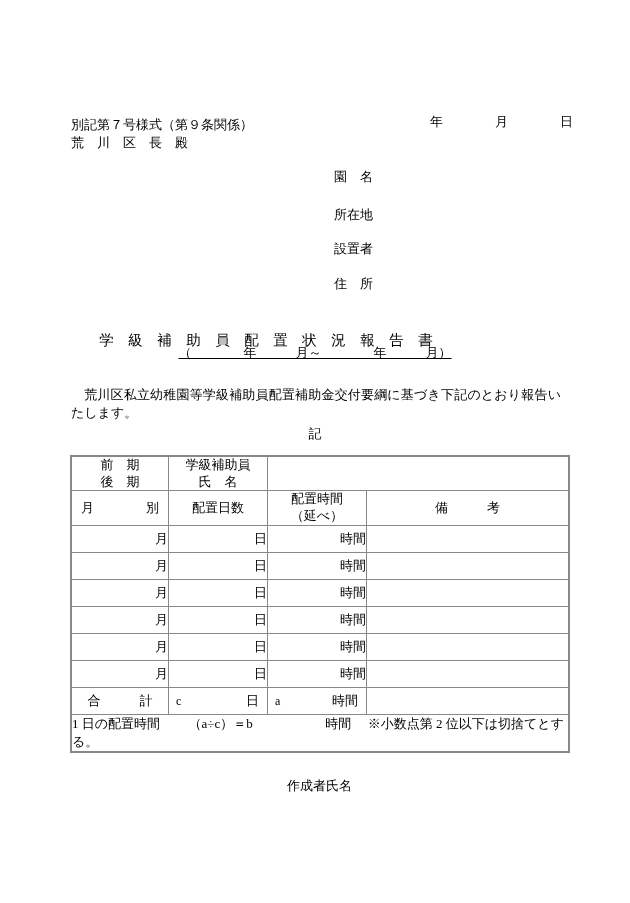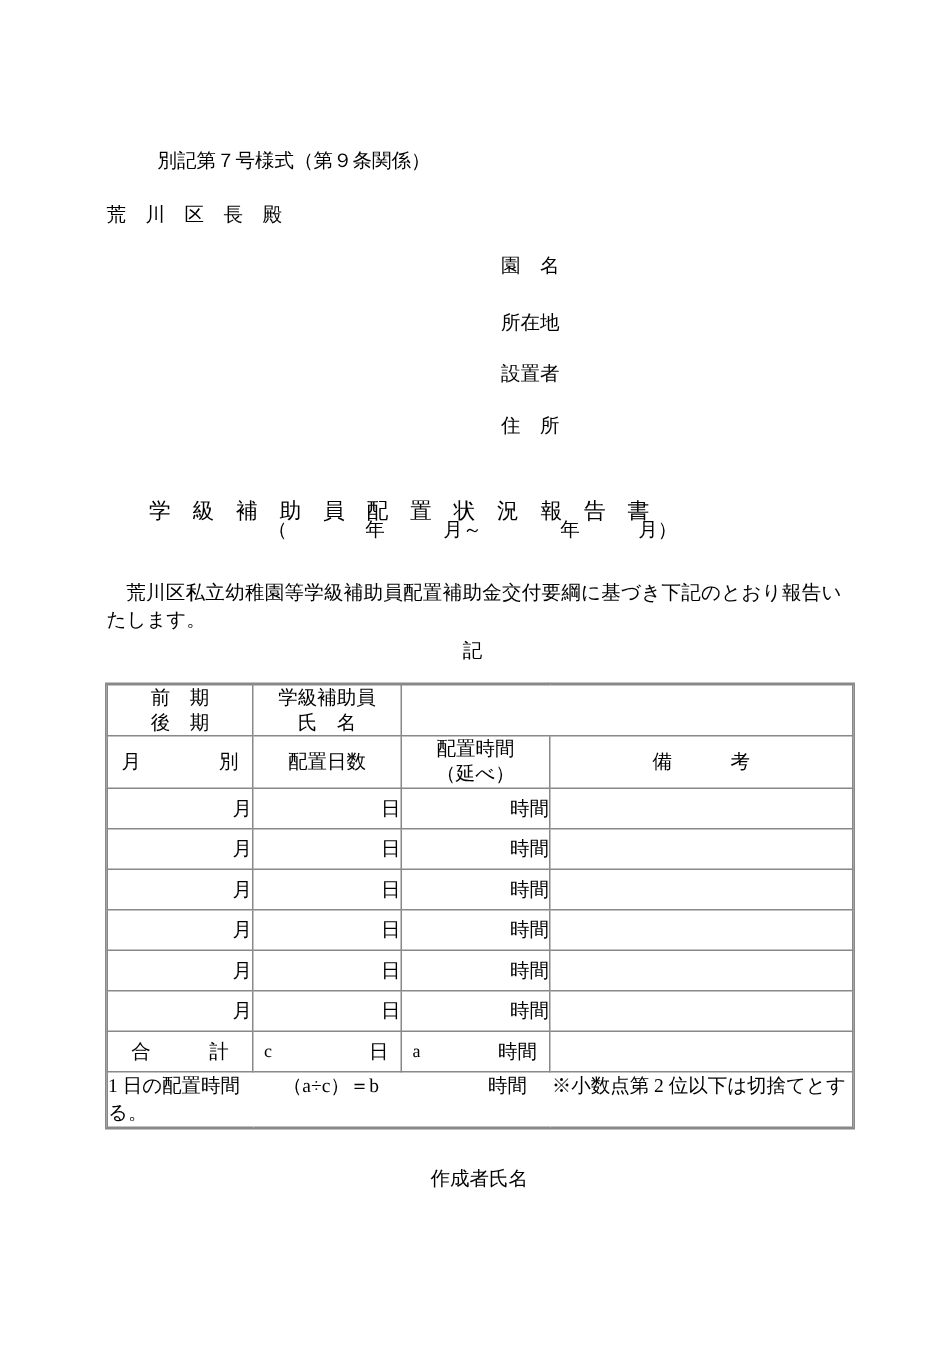--- a/index.html
+++ b/index.html
@@ -20,23 +20,22 @@
     inset: 0;
     width: 630px;
     height: 903px;
   }
 
   
   .abs { position: absolute; white-space: pre; }
 
   
   #form-code {
-    left: 71px;  top: 98px;
-    font-size: 13px;
-    margin-left: 34px;
+    left: 71px;  top: 116px;
+    font-size: 13px;
   }
   #date-line {
     left: 430px; top: 113px;
     font-size: 13px;
   }
   #addressee {
     left: 71px;  top: 134px;
     font-size: 13px;
   }
 
@@ -56,20 +55,21 @@
     left: 0; top: 331px;
     width: 532px;
     text-align: center;
     font-size: 14.5px;
   }
   #doc-subtitle {
     left: 0; top: 344px;
     width: 630px;
     text-align: center;
     font-size: 13px;
+    text-decoration: underline;
   }
 
   
   #body-paragraph {
     left: 71px; top: 386px;
     width: 490px;
     font-size: 13px;
     line-height: 1.42;
     white-space: normal;
     text-align: justify;
@@ -157,20 +157,21 @@
     font-size: 13px;
   }
 </style>
 </head>
 <body>
 
 <div class="page">
 
   <div class="abs" id="form-code">別記第７号様式（第９条関係）</div>
 
+  <div class="abs" id="date-line">年　　　　月　　　　日</div>
 
   <div class="abs" id="addressee">荒　川　区　長　殿</div>
 
   <div class="abs meta-label" id="meta-en">園　名</div>
 
   <div class="abs meta-label" id="meta-loc">所在地</div>
 
   <div class="abs meta-label" id="meta-est">設置者</div>
 
   <div class="abs meta-label" id="meta-addr">住　所</div>

